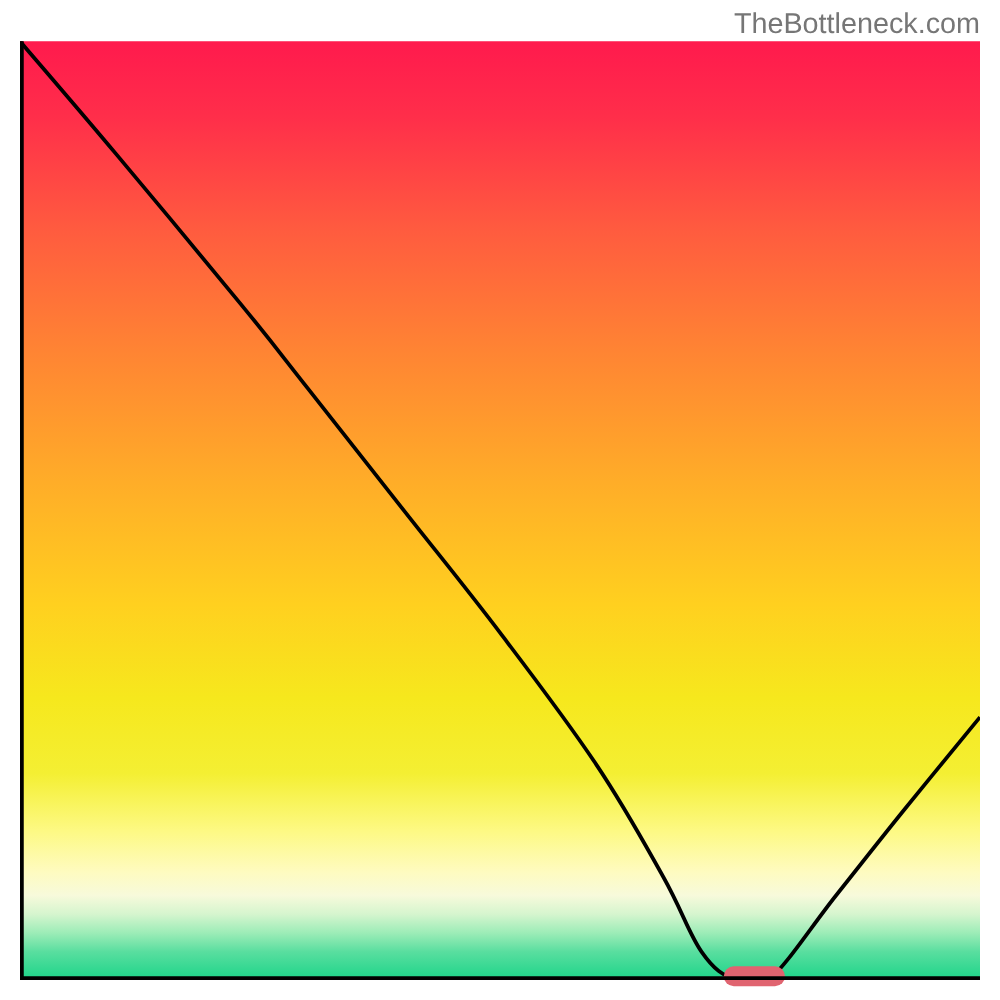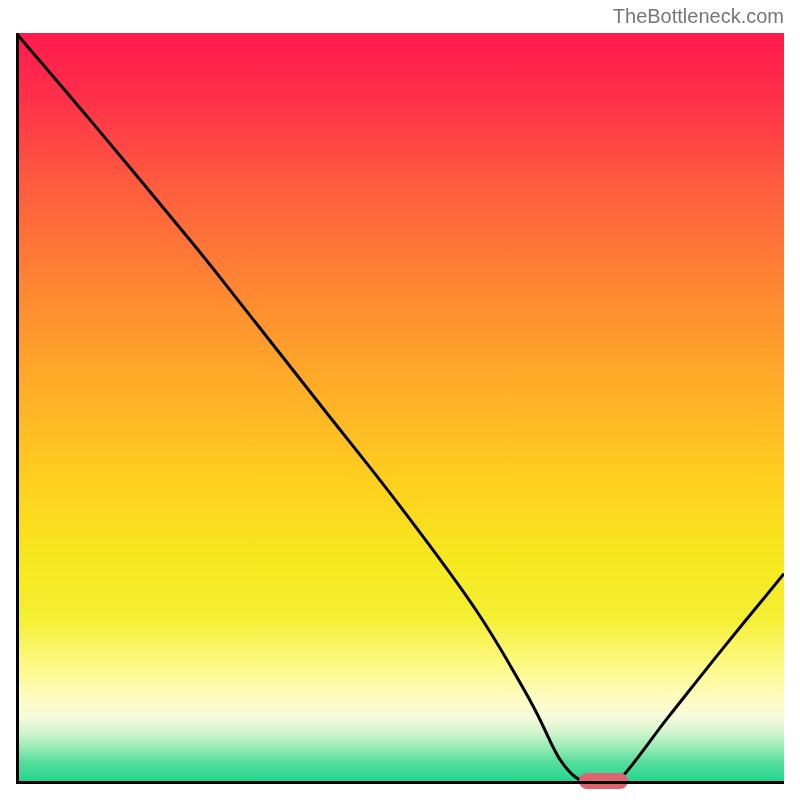--- a/index.html
+++ b/index.html
@@ -60,21 +60,21 @@
     position: absolute;
     left: 0;
     top: 0;
     width: 768px;
     height: 751px;
   }
   .attribution {
     position: absolute;
     right: 16px;
     top: 5px;
-    font-size: 20px;
+    font-size: 23px;
     color: #767676;
     font-family: Arial, sans-serif;
   }
   .marker {
     position: absolute;
     width: 48px;
     height: 16px;
     background: #e06470;
     border-radius: 8px;
   }

